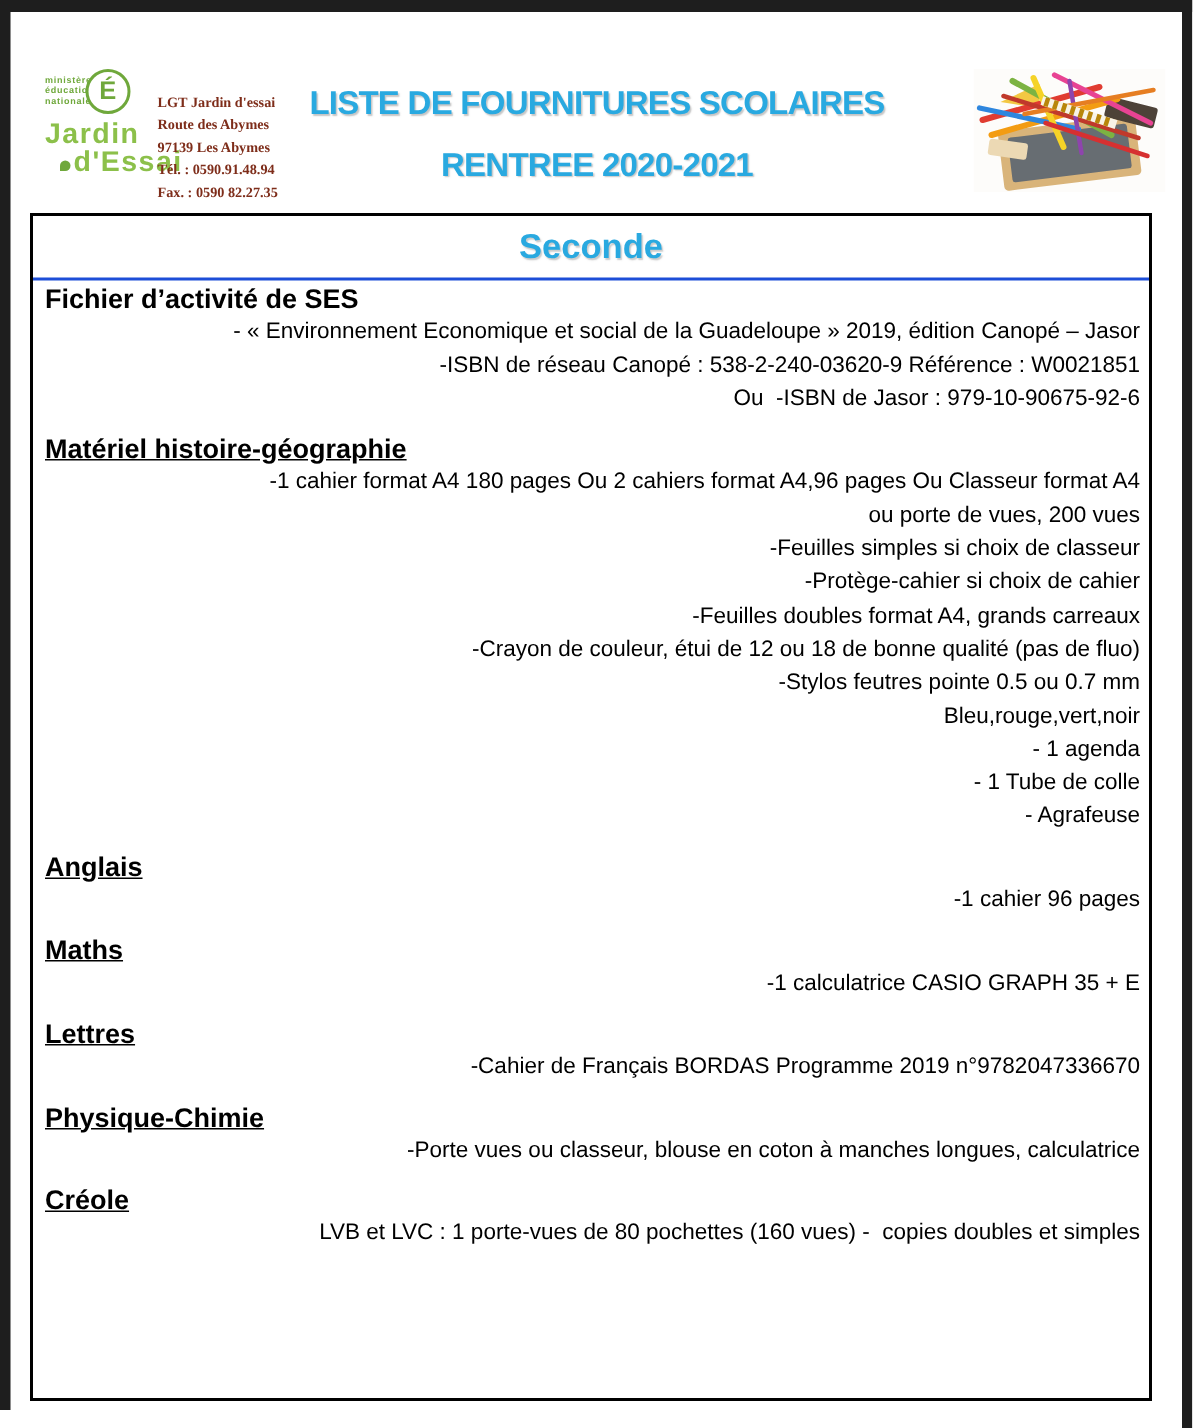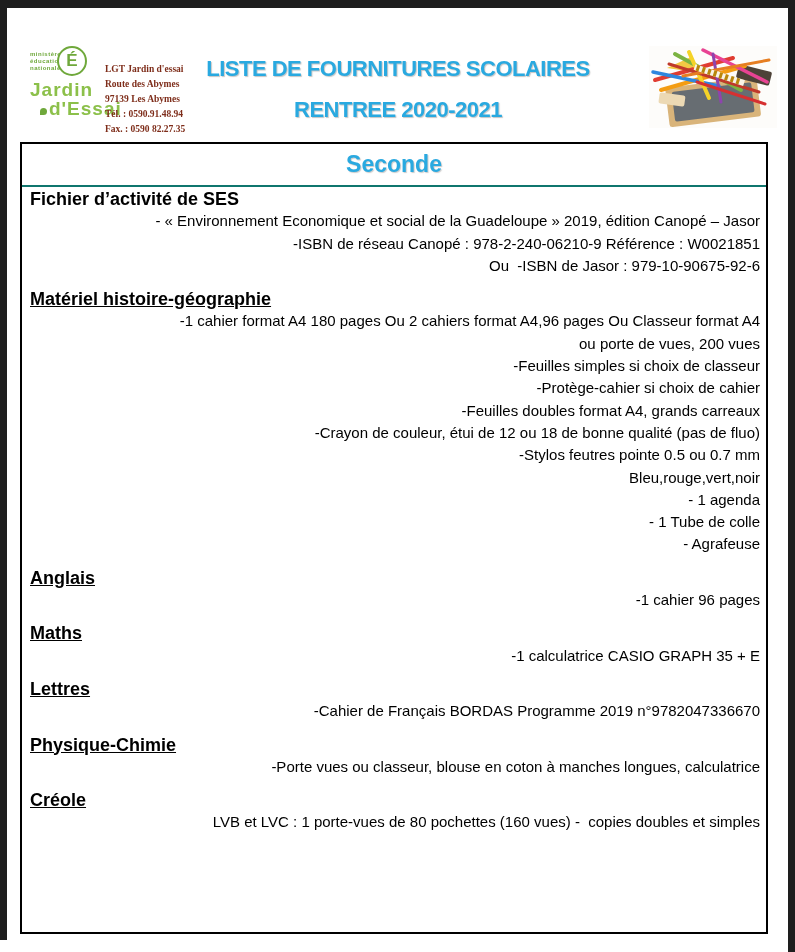--- a/index.html
+++ b/index.html
@@ -38,21 +38,21 @@
   }
   .title-line.second{margin-top:15px;}
   .photo{position:absolute;left:649px;top:46px;width:128px;height:82px;}
 
   
   .doc-table{
     position:absolute;left:20px;top:142px;width:748px;height:792px;
     border:2px solid #000;box-sizing:border-box;background:#fff;
   }
   .grade-header{
-    height:41px;border-bottom:2px solid #0f766e;display:flex;align-items:center;justify-content:center;
+    height:41px;border-bottom:2px solid #1d4ed8;display:flex;align-items:center;justify-content:center;
   }
   .grade-header span{
     font-size:23px;font-weight:bold;color:#29a9e0;
     text-shadow:1px 1px 1px rgba(150,150,150,0.5);
   }
   .doc-body{padding:1px 6px 0 8px;}
   .section{margin-top:11px;}
   .section:first-child{margin-top:0;}
   .section-heading{
     font-size:18px;font-weight:bold;line-height:22.3px;
@@ -143,21 +143,21 @@
 
   <div class="doc-table">
     <div class="grade-header">
       <span>Seconde</span>
     </div>
     <div class="doc-body">
 
     <div class="section">
           <div class="section-heading no-underline">Fichier d’activité de SES</div>
           <div class="section-item">- « Environnement Economique et social de la Guadeloupe » 2019, édition Canopé – Jasor</div>
-          <div class="section-item">-ISBN de réseau Canopé : 978-2-240-06210-9 Référence : W0021851</div>
+          <div class="section-item">-ISBN de réseau Canopé : 538-2-240-03620-9 Référence : W0021851</div>
           <div class="section-item">Ou  -ISBN de Jasor : 979-10-90675-92-6</div>
         </div>
         <div class="section">
           <div class="section-heading">Matériel histoire-géographie</div>
           <div class="section-item">-1 cahier format A4 180 pages Ou 2 cahiers format A4,96 pages Ou Classeur format A4</div>
           <div class="section-item">ou porte de vues, 200 vues</div>
           <div class="section-item">-Feuilles simples si choix de classeur</div>
           <div class="section-item">-Protège-cahier si choix de cahier</div>
           <div class="section-item">-Feuilles doubles format A4, grands carreaux</div>
           <div class="section-item">-Crayon de couleur, étui de 12 ou 18 de bonne qualité (pas de fluo)</div>

